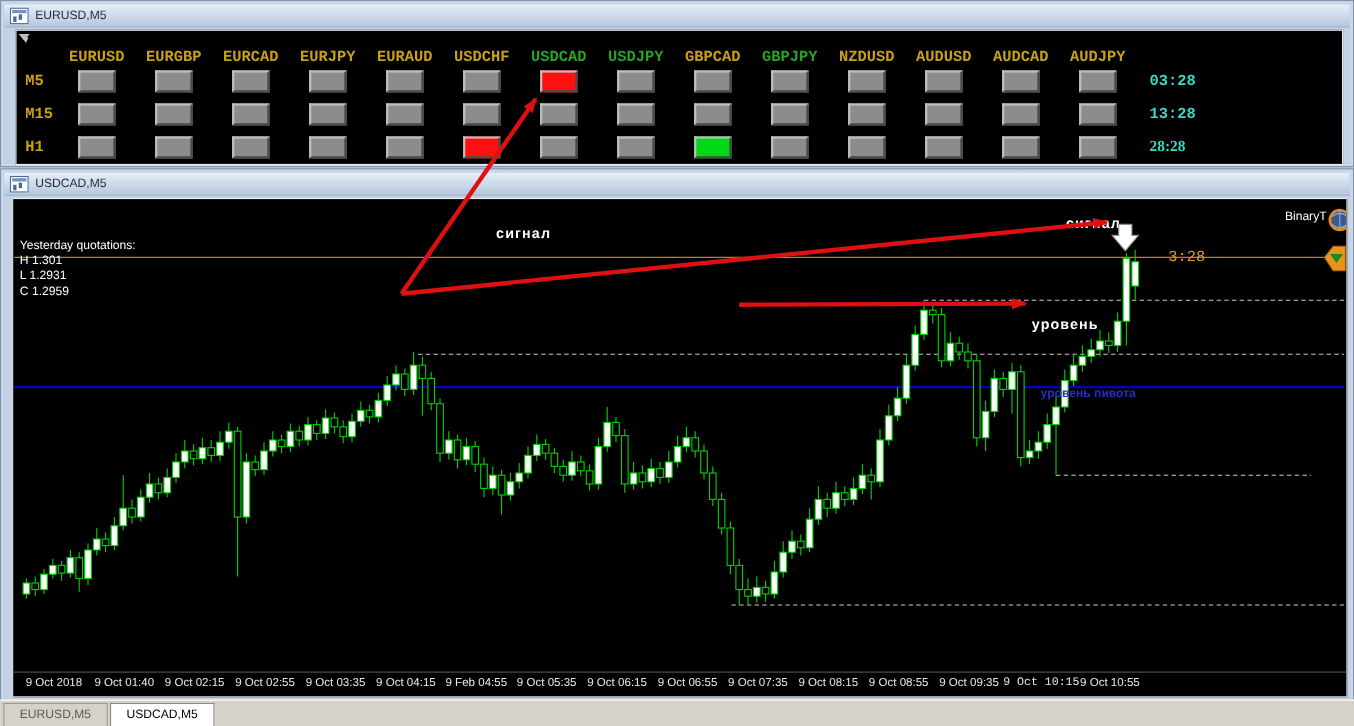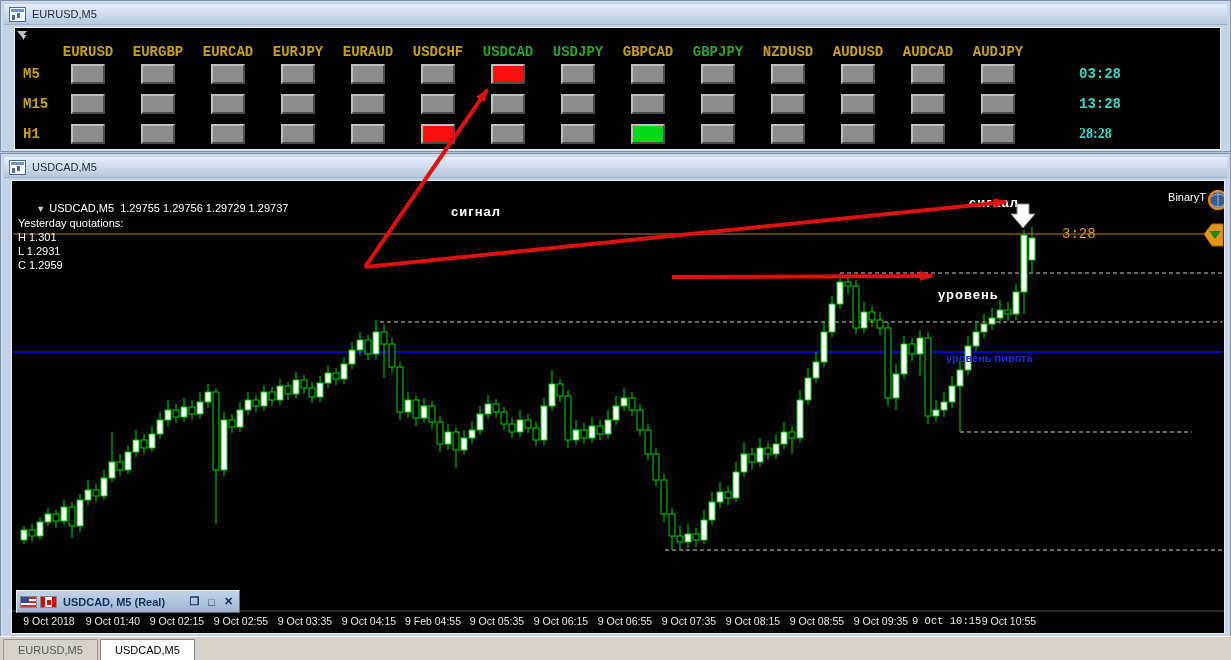--- a/index.html
+++ b/index.html
@@ -11,21 +11,21 @@
   .titlebar .wicon{width:15px;height:13px;margin:0 6px 0 5px;background:#fff;border:1px solid #4a6a9a;position:relative;}
   .titlebar .wicon::before{content:"";position:absolute;left:1px;top:1px;right:1px;height:3px;background:#6f93c4;}
   .titlebar .wicon::after{content:"";position:absolute;left:2px;bottom:1px;width:3px;height:5px;background:#4a6a9a;box-shadow:5px -2px 0 #4a6a9a;}
   .titlebar .wtitle{font-size:11px;color:#1c2b3a;}
   .blackclient{position:absolute;background:#000;border:1px solid #e7edf5;}
   
   .pair-label{position:absolute;width:70px;text-align:center;font-family:"Liberation Mono",monospace;
               font-weight:bold;font-size:14px;letter-spacing:0px;top:16px;}
   .row-label{position:absolute;left:8px;width:40px;height:20px;line-height:20px;
              font-family:"Liberation Mono",monospace;font-weight:bold;font-size:14px;color:#c8a018;}
-  .time-label{position:absolute;left:1064px;width:70px;height:20px;line-height:20px;
+  .time-label{position:absolute;left:1030px;width:70px;height:20px;line-height:20px;
               font-family:"Liberation Mono",monospace;font-weight:bold;font-size:14px;color:#3cd6c6;}
   .square{position:absolute;width:34px;height:20px;background:#8c8c8c;
           border-top:2px solid #bebebe;border-left:2px solid #bebebe;
           border-right:2px solid #4c4c4c;border-bottom:2px solid #4c4c4c;box-sizing:border-box;}
   .square.red{background:#ff0f0f;}
   .square.green{background:#00d818;}
   .dropdown-tri{position:absolute;font-size:10px;color:#cfcfcf;line-height:10px;}
   
   .info-line{position:absolute;color:#fff;font-size:11px;white-space:pre;}
   .tri{color:#c8c8c8;font-size:9px;margin-right:4px;}
@@ -399,38 +399,27 @@
         <rect x="1009" y="54" width="6" height="57" fill="#ffffff" stroke="#00d400" stroke-width="1"></rect>
         <line x1="1020" y1="46" x2="1020" y2="91" stroke="#00d400" stroke-width="1"></line>
         <rect x="1017" y="57" width="6" height="22" fill="#ffffff" stroke="#00d400" stroke-width="1"></rect>
         <polygon points="1192,53 1200,43 1211,43 1211,65 1200,65" fill="#e8941c" stroke="#b06a08" stroke-width="1"></polygon>
         <polygon points="1197,50 1209,50 1203,58" fill="#1e8a1e"></polygon>
         <circle cx="1206" cy="19" r="9" fill="#3a5a8c" stroke="#e08818" stroke-width="2.5"></circle>
         <path d="M1199,16 q7,-6 14,0 M1199,23 q7,6 14,0 M1206,10 v18" stroke="#8fb0d8" fill="none" stroke-width="1"></path>
         <line x1="0" y1="430" x2="1212" y2="430" stroke="#4a4a4a" stroke-width="1"></line>
       </svg>
 
-    <div class="info-line" style="left:6px;top:9px;z-index:7;">
-      <span class="tri">▼</span><span>USDCAD,M5  1.29755 1.29756 1.29729 1.29737</span>
-    </div>
     <div class="quote-line" style="left:6px;top:36px;">Yesterday quotations:</div>
     <div class="quote-line" style="left:6px;top:50px;">H 1.301</div>
     <div class="quote-line" style="left:6px;top:64px;">L 1.2931</div>
     <div class="quote-line" style="left:6px;top:78px;">C 1.2959</div>
 
     <div class="logo-text" style="left:1128px;top:10px;width:66px;text-align:right;">BinaryT</div>
 
-    <div class="minibar" style="left:4px;top:409px;">
-      <span class="flag us"></span>
-      <span class="flag ca"></span>
-      <span class="mtitle">USDCAD, M5 (Real)</span>
-      <span class="mbtn">❐</span>
-      <span class="mbtn">□</span>
-      <span class="mbtn" style="margin-right:2px;">✕</span>
-    </div>
   <div class="axis-label" style="left: 4px; top: 434px;">9 Oct 2018</div>
       <div class="axis-label" style="left: 68px; top: 434px;">9 Oct 01:40</div>
       <div class="axis-label" style="left: 132px; top: 434px;">9 Oct 02:15</div>
       <div class="axis-label" style="left: 196px; top: 434px;">9 Oct 02:55</div>
       <div class="axis-label" style="left: 260px; top: 434px;">9 Oct 03:35</div>
       <div class="axis-label" style="left: 324px; top: 434px;">9 Oct 04:15</div>
       <div class="axis-label" style="left: 388px; top: 434px;">9 Feb 04:55</div>
       <div class="axis-label" style="left: 452px; top: 434px;">9 Oct 05:35</div>
       <div class="axis-label" style="left: 516px; top: 434px;">9 Oct 06:15</div>
       <div class="axis-label" style="left: 580px; top: 434px;">9 Oct 06:55</div>

